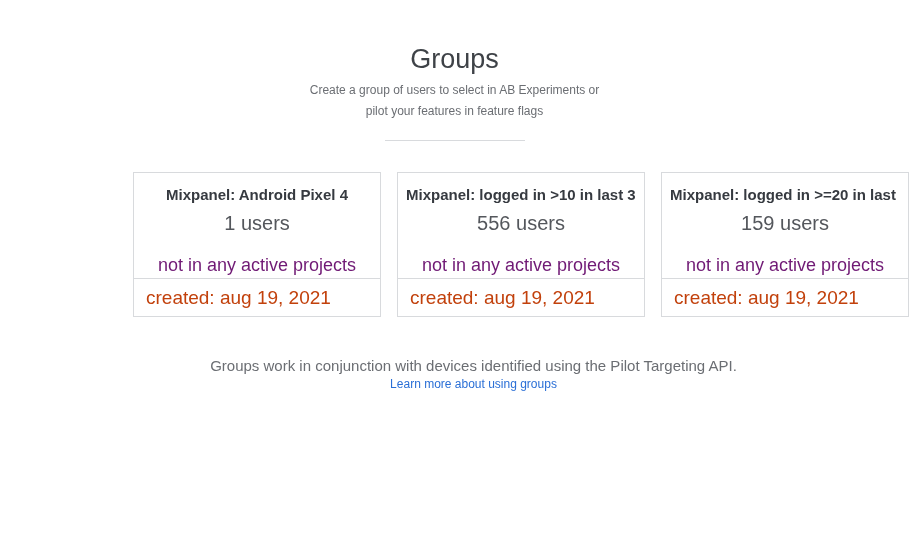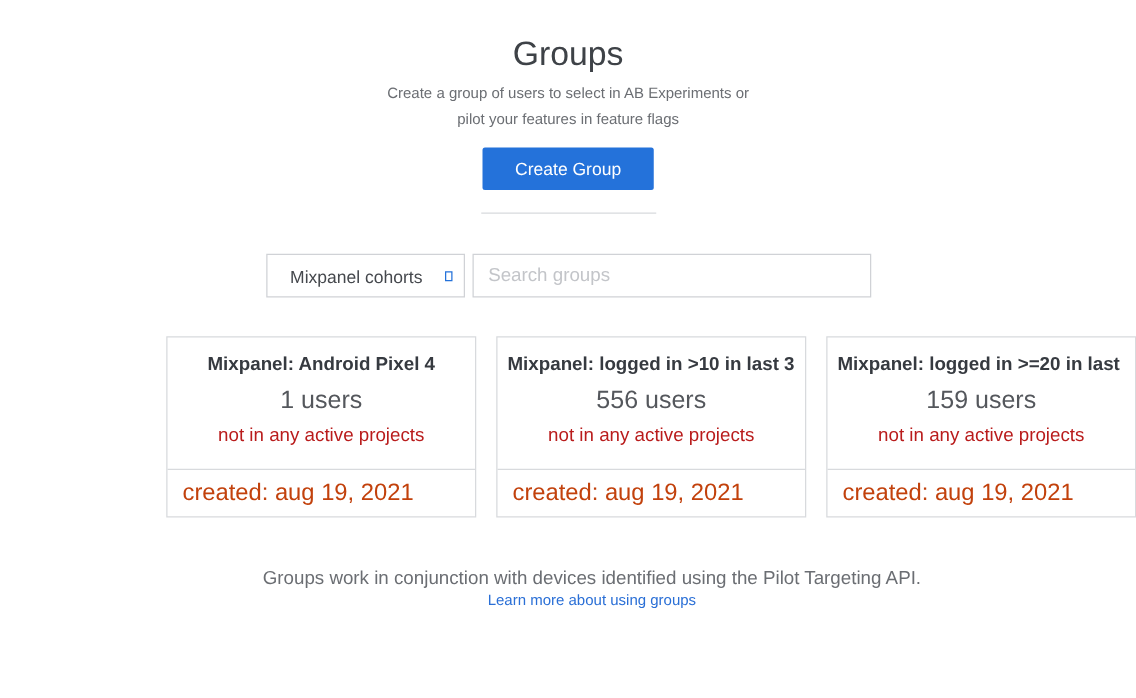--- a/index.html
+++ b/index.html
@@ -6,21 +6,21 @@
   html, body { margin: 0; padding: 0; }
   body {
     width: 909px; height: 558px;
     background: #ffffff;
     font-family: "Liberation Sans", sans-serif;
     overflow: hidden;
   }
   .page { position: relative; width: 909px; height: 558px; }
 
   
-  .header { text-align: center; padding-top: 28px; }
+  .header { text-align: center; padding-top: 44px; }
   .page-title {
     margin: 0;
     font-size: 27px;
     font-weight: 400;
     line-height: 30px;
     color: #3e4247;
   }
   .subtitle {
     margin-top: 6px;
     font-size: 12px;
@@ -110,23 +110,23 @@
     white-space: nowrap;
     overflow: hidden;
   }
   .card-users {
     margin-top: 9px;
     font-size: 20px;
     font-weight: 400;
     color: #54575c;
   }
   .card-muted {
-    margin-top: 8px;
-    font-size: 15px;
-    color: #b91c1c;
+    margin-top: 20px;
+    font-size: 18px;
+    color: #701a75;
   }
   .card-footer {
     border-top: 1px solid #d8dadd;
     height: 38px;
     line-height: 37px;
     padding-left: 12px;
     text-align: left;
     font-size: 19px;
     color: #c2410c;
   }
@@ -147,31 +147,23 @@
 <body>
 
 <div class="page">
 
   <div class="header">
     <h1 class="page-title">Groups</h1>
     <div class="subtitle">
       <span>Create a group of users to select in AB Experiments or</span>
       <span>pilot your features in feature flags</span>
     </div>
-    <button class="create-btn">Create Group</button>
     <hr class="section-divider">
   </div>
 
-  <div class="filters">
-    <div class="dropdown">
-      <span class="label">Mixpanel cohorts</span>
-      <span class="indicator"></span>
-    </div>
-    <input class="search-box" type="text" placeholder="Search groups" style="">
-  </div>
 
   <div class="cards">
 
     <div class="card">
       <div class="card-body">
         <div class="card-title">Mixpanel: Android Pixel 4</div>
         <div class="card-users">1 users</div>
         <div class="card-muted">not in any active projects</div>
       </div>
       <div class="card-footer">created: aug 19, 2021</div>

